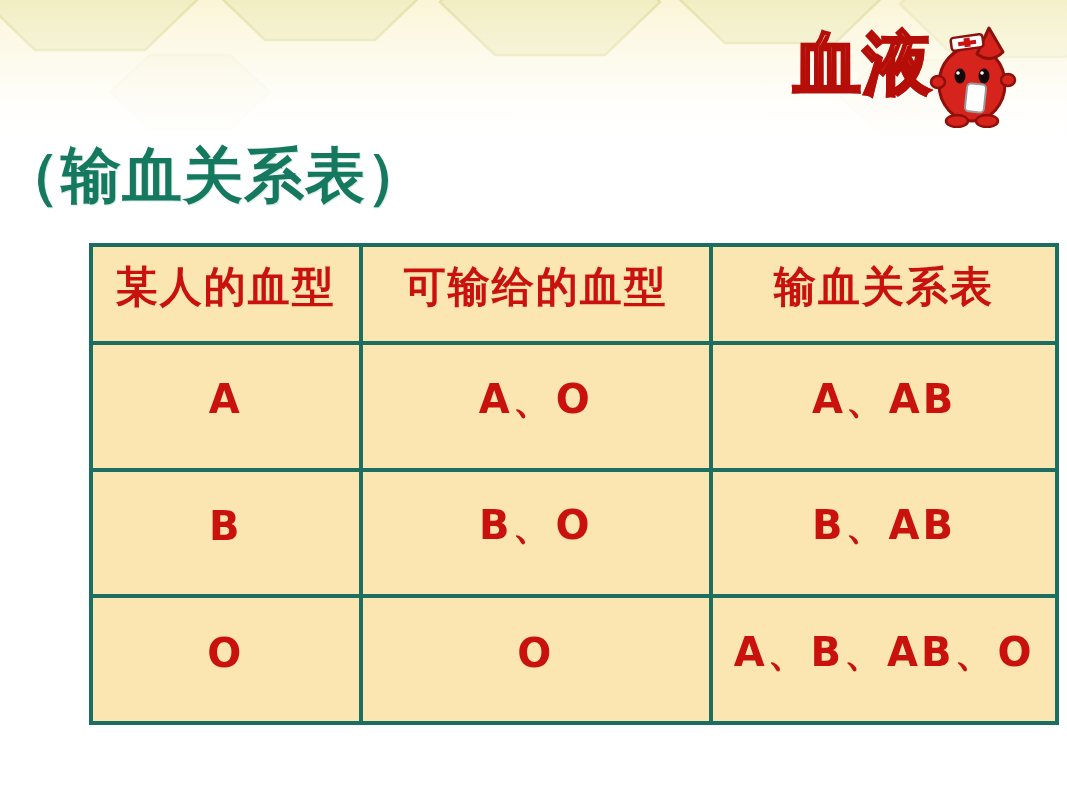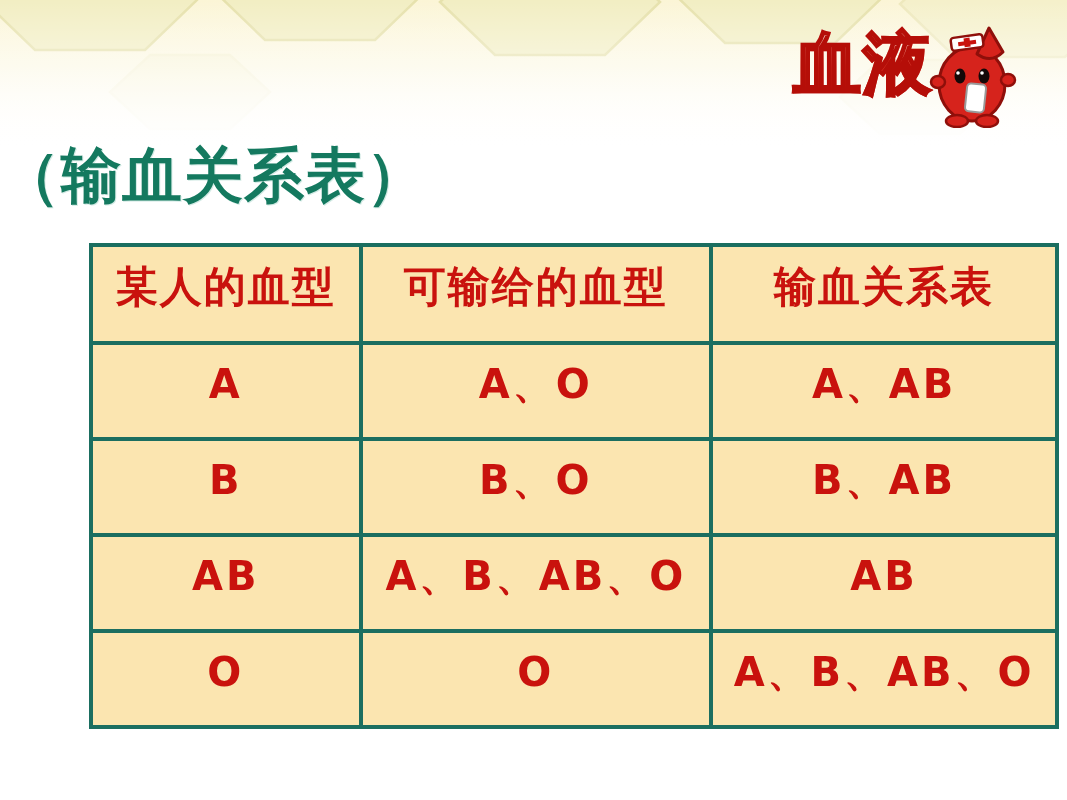--- a/index.html
+++ b/index.html
@@ -169,24 +169,19 @@
         <td>A</td>
         <td>A、O</td>
         <td>A、AB</td>
       </tr>
       <tr>
         <td>B</td>
         <td>B、O</td>
         <td>B、AB</td>
       </tr>
       <tr>
-        <td>AB</td>
-        <td>A、B、AB、O</td>
-        <td>AB</td>
-      </tr>
-      <tr>
         <td>O</td>
         <td>O</td>
         <td>A、B、AB、O</td>
       </tr>
     </tbody>
   </table>
 </div>
 
 </body></html>

